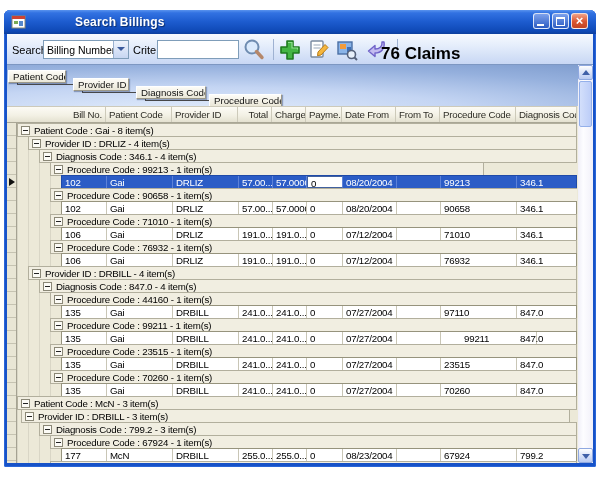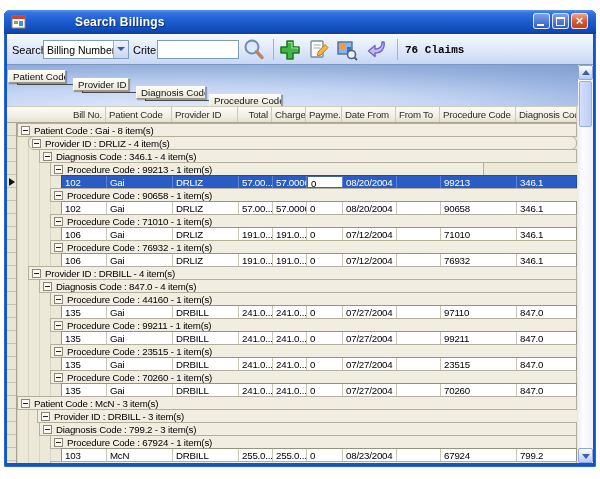--- a/index.html
+++ b/index.html
@@ -35,21 +35,21 @@
   .combo-btn{position:absolute;right:0;top:0;width:15px;height:17px;
              background:linear-gradient(180deg,#eef3fc,#c7d6f2);border-left:1px solid #9ab0cf;box-sizing:border-box;}
   .chev-down{position:absolute;left:3px;top:6px;width:0;height:0;
              border-left:4px solid transparent;border-right:4px solid transparent;border-top:4px solid #3a5a9c;}
   .criteria{position:absolute;left:150px;top:6px;width:82px;height:19px;background:#fff;
             border:1px solid #7f9db9;box-sizing:border-box;font-size:10.5px;padding:0 3px;
             font-family:"Liberation Sans",sans-serif;}
   .tbtn{position:absolute;top:4px;width:24px;height:24px;}
   .tbtn svg{width:24px;height:24px;display:block;}
   .tsep{position:absolute;top:5px;width:1px;height:21px;background:#9fb2d2;}
-  .claims{position:absolute;left:398px;top:10px;font-weight:bold;font-size:11px;white-space:nowrap;font-family:Liberation Mono, monospace;}
+  .claims{position:absolute;left:374px;top:10px;font-weight:bold;font-size:17px;white-space:nowrap;}
 
   
   .grid-bg{position:absolute;left:7px;top:65px;width:586px;height:398px;background:#ece9d8;
            border-top:1px solid #1a3a7a;box-sizing:border-box;}
   .group-panel{position:absolute;left:7px;top:65px;width:571px;height:41px;overflow:visible;
                background:radial-gradient(130% 170% at 32% 118%, #e4eefc 0%, #c4d5f3 38%, #95b0dd 68%, #7392c6 100%);}
   .gb-box{position:absolute;height:13px;box-sizing:border-box;cursor:default;
           background:linear-gradient(180deg,#fdfcf7,#eae7d8);
           border:1px solid #9b988a;border-top-color:#fff;border-left-color:#fff;
           box-shadow:1px 1px 1px rgba(20,40,90,.35);
@@ -197,21 +197,21 @@
     <div class="indent-guide" style="left:21px"></div>
     <div class="indent-guide" style="left:32px"></div>
     <div class="indent-guide" style="left:43px"></div>
     <div class="row-indicator-strip"></div>
   <div class="row-group" style="left: 10px; top: 0px; width: 560px;">
         <div class="collapse-box">
           <i></i>
         </div>
         <div class="glabel">Patient Code : Gai - 8 item(s)</div>
       </div>
-      <div class="row-group" style="left: 21px; top: 13px; width: 549px; border-radius: 6px;">
+      <div class="row-group" style="left: 21px; top: 13px; width: 549px;">
         <div class="collapse-box">
           <i></i>
         </div>
         <div class="glabel">Provider ID : DRLIZ - 4 item(s)</div>
       </div>
       <div class="row-group" style="left: 32px; top: 26px; width: 538px;">
         <div class="collapse-box">
           <i></i>
         </div>
         <div class="glabel">Diagnosis Code : 346.1 - 4 item(s)</div>
@@ -326,21 +326,21 @@
       </div>
       <div class="row-data" style="left: 54px; top: 208px; width: 516px;">
         <div class="dcell r" style="left: 0px; width: 45px;">135</div>
         <div class="dcell" style="left: 45px; width: 66px;">Gai</div>
         <div class="dcell" style="left: 111px; width: 66px;">DRBILL</div>
         <div class="dcell r" style="left: 177px; width: 34px;">241.0...</div>
         <div class="dcell r" style="left: 211px; width: 34px;">241.0...</div>
         <div class="dcell r" style="left: 245px; width: 36px;">0</div>
         <div class="dcell" style="left: 281px; width: 54px;">07/27/2004</div>
         <div class="dcell" style="left: 335px; width: 44px;"></div>
-        <div class="dcell" style="left: 379px; width: 76px;">99211</div>
+        <div class="dcell" style="left: 399px; width: 76px;">99211</div>
         <div class="dcell" style="left: 455px; width: 61px;">847.0</div>
       </div>
       <div class="row-group" style="left: 43px; top: 221px; width: 527px;">
         <div class="collapse-box">
           <i></i>
         </div>
         <div class="glabel">Procedure Code : 23515 - 1 item(s)</div>
       </div>
       <div class="row-data" style="left: 54px; top: 234px; width: 516px;">
         <div class="dcell r" style="left: 0px; width: 45px;">135</div>
@@ -371,40 +371,40 @@
         <div class="dcell" style="left: 335px; width: 44px;"></div>
         <div class="dcell" style="left: 379px; width: 76px;">70260</div>
         <div class="dcell" style="left: 455px; width: 61px;">847.0</div>
       </div>
       <div class="row-group" style="left: 10px; top: 273px; width: 560px;">
         <div class="collapse-box">
           <i></i>
         </div>
         <div class="glabel">Patient Code : McN - 3 item(s)</div>
       </div>
-      <div class="row-group" style="left: 30px; top: 286px; width: 549px;">
+      <div class="row-group" style="left: 14px; top: 286px; width: 549px;">
         <div class="collapse-box">
           <i></i>
         </div>
         <div class="glabel">Provider ID : DRBILL - 3 item(s)</div>
       </div>
       <div class="row-group" style="left: 32px; top: 299px; width: 538px;">
         <div class="collapse-box">
           <i></i>
         </div>
         <div class="glabel">Diagnosis Code : 799.2 - 3 item(s)</div>
       </div>
       <div class="row-group" style="left: 43px; top: 312px; width: 527px;">
         <div class="collapse-box">
           <i></i>
         </div>
         <div class="glabel">Procedure Code : 67924 - 1 item(s)</div>
       </div>
       <div class="row-data" style="left: 54px; top: 325px; width: 516px;">
-        <div class="dcell r" style="left: 0px; width: 45px;">103</div>
+        <div class="dcell r" style="left: 0px; width: 45px;">177</div>
         <div class="dcell" style="left: 45px; width: 66px;">McN</div>
         <div class="dcell" style="left: 111px; width: 66px;">DRBILL</div>
         <div class="dcell r" style="left: 177px; width: 34px;">255.0...</div>
         <div class="dcell r" style="left: 211px; width: 34px;">255.0...</div>
         <div class="dcell r" style="left: 245px; width: 36px;">0</div>
         <div class="dcell" style="left: 281px; width: 54px;">08/23/2004</div>
         <div class="dcell" style="left: 335px; width: 44px;"></div>
         <div class="dcell" style="left: 379px; width: 76px;">67924</div>
         <div class="dcell" style="left: 455px; width: 61px;">799.2</div>
       </div>

